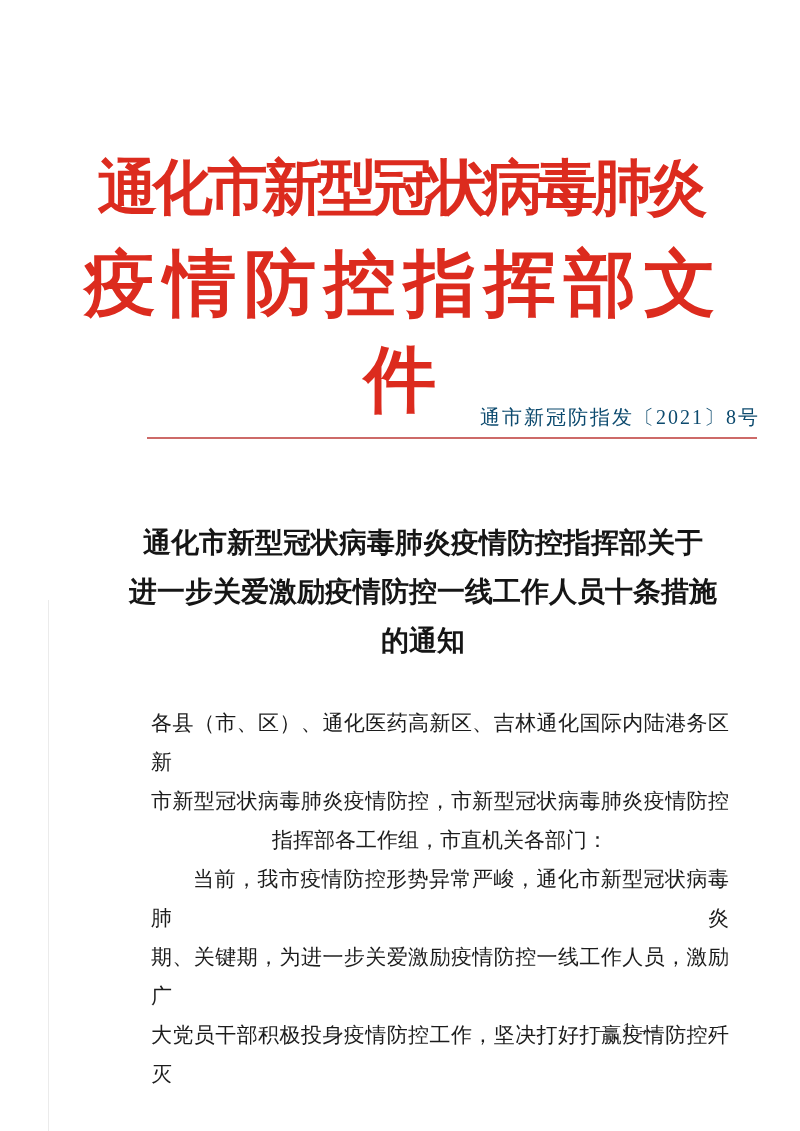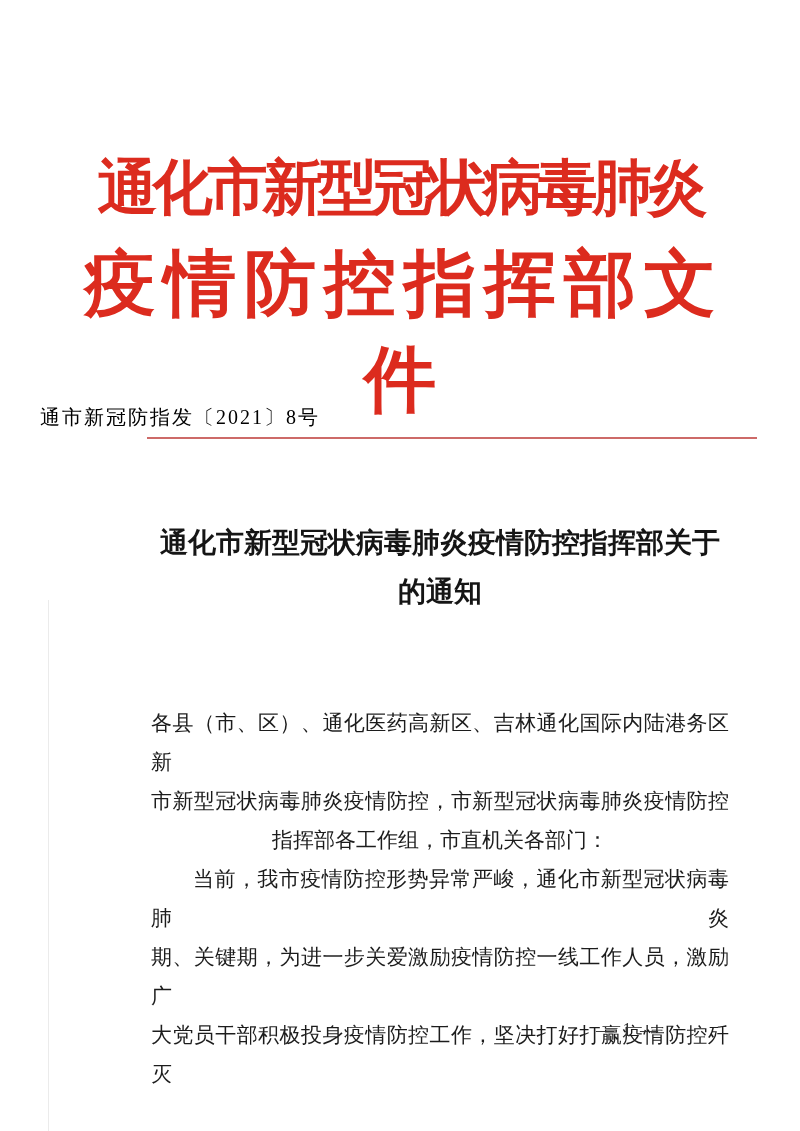--- a/index.html
+++ b/index.html
@@ -35,39 +35,39 @@
     font-size: 72px;
     letter-spacing: 8px;
     margin-left: 8px; 
   }
   
   .doc-number {
     position: absolute;
     top: 404px;
     left: 0;
     width: 100%;
-    text-align: left;
+    text-align: right;
     font-size: 20px;
     letter-spacing: 2px;
-    color: #000000;
+    color: #0c4a6e;
   }
   
   .red-rule {
     position: absolute;
     top: 437px;
     left: 107px;
     width: 610px;
     height: 2px;
     background: #cd6a68;
   }
   
   .doc-title {
     position: absolute;
     top: 518px;
-    left: 95px;
+    left: 78px;
     width: 610px;
     text-align: center;
     font-weight: bold;
     font-size: 28px;
     line-height: 49px;
     color: #151515;
   }
   
   .body-block {
     position: absolute;
@@ -119,20 +119,21 @@
     <div class="lh-line1">通化市新型冠状病毒肺炎</div>
     <div class="lh-line2">疫情防控指挥部文件</div>
   </div>
 
   <div class="doc-number">通市新冠防指发〔2021〕8号</div>
 
   <div class="red-rule"></div>
 
   <div class="doc-title">
     <div>通化市新型冠状病毒肺炎疫情防控指挥部关于</div>
+    <div>进一步关爱激励疫情防控一线工作人员十条措施</div>
     <div>的通知</div>
   </div>
 
   <div class="body-block">
     <div class="body-line justify">各县（市、区）、通化医药高新区、吉林通化国际内陆港务区新</div>
     <div class="body-line justify">市新型冠状病毒肺炎疫情防控，市新型冠状病毒肺炎疫情防控</div>
     <div class="body-line">指挥部各工作组，市直机关各部门：</div>
     <div class="body-line justify indent">当前，我市疫情防控形势异常严峻，通化市新型冠状病毒肺炎</div>
     <div class="body-line justify">期、关键期，为进一步关爱激励疫情防控一线工作人员，激励广</div>
     <div class="body-line justify">大党员干部积极投身疫情防控工作，坚决打好打赢疫情防控歼灭</div>

